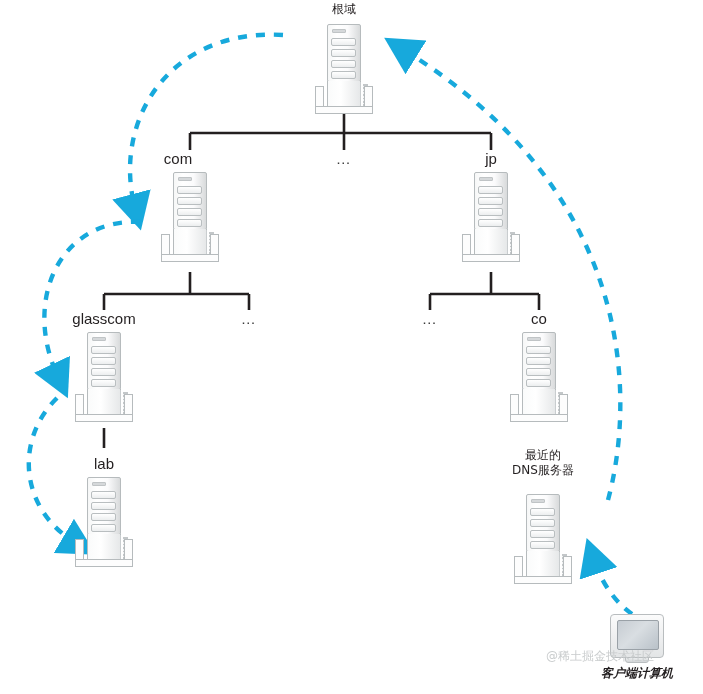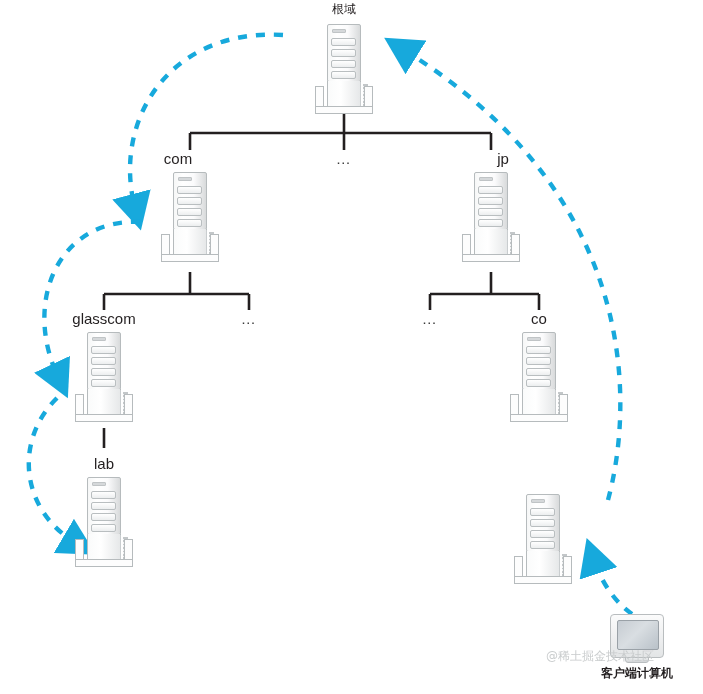--- a/index.html
+++ b/index.html
@@ -8,21 +8,21 @@
   #stage{position:absolute;left:0;top:0;width:703px;height:694px;}
 
   .layer{position:absolute;left:0;top:0;width:703px;height:694px;}
   svg.layer{pointer-events:none;}
 
   
   .label{position:absolute;white-space:pre;text-align:center;
          font-size:15px;line-height:1.25;color:#231f20;}
   .label.cjk{font-family:"DejaVu Sans","Liberation Sans",sans-serif;font-size:12px;}
   .label.dots{font-size:15px;letter-spacing:1.5px;color:#3a3a3a;}
-  .label.bold{font-weight:bold;}
+  .label.bold{font-weight:bold;font-style:italic;}
 
   
   .server{position:absolute;width:58px;height:92px;}
   .srv-body{position:absolute;left:12px;top:0;width:34px;height:58px;
             background:linear-gradient(to right,#f6f7f7 0%,#ffffff 28%,#fbfbfc 62%,#d8dadb 100%);
             border:1px solid #b6bbbd;border-radius:2px;box-sizing:border-box;}
   .srv-slot{position:absolute;left:4px;top:4px;width:14px;height:4px;
             background:#d5d8da;border:1px solid #c0c4c6;border-radius:1px;box-sizing:border-box;}
   .srv-bay{position:absolute;left:3px;width:25px;height:8px;
            background:linear-gradient(to bottom,#ffffff,#eceeef);
@@ -137,21 +137,21 @@
       <div class="srv-vent"></div>
     <div class="srv-base">
         <i class="foot-l"></i>
         <i class="foot-r"></i>
         <i class="foot-bar"></i>
       </div>
   </div>
 
   <div class="label dots" style="left:294px;top:150px;width:100px;">…</div>
 
-  <div class="label" style="left:453px;top:150px;width:100px;">jp</div>
+  <div class="label" style="left:441px;top:150px;width:100px;">jp</div>
   <div class="server" style="left:462px;top:172px;">
     <div class="srv-body">
         <div class="srv-slot"></div>
       <div class="srv-bay bay1"></div>
         <div class="srv-bay bay2"></div>
       <div class="srv-bay bay3"></div>
         <div class="srv-bay bay4"></div>
       </div>
     <div class="srv-lower"></div>
       <div class="srv-seam"></div>
@@ -217,20 +217,22 @@
     <div class="srv-lower"></div>
       <div class="srv-seam"></div>
       <div class="srv-vent"></div>
     <div class="srv-base">
         <i class="foot-l"></i>
         <i class="foot-r"></i>
         <i class="foot-bar"></i>
       </div>
   </div>
 
+  <div class="label cjk" style="left:483px;top:448px;width:120px;">最近的
+DNS服务器</div>
   <div class="server" style="left:514px;top:494px;">
     <div class="srv-body">
         <div class="srv-slot"></div>
       <div class="srv-bay bay1"></div>
         <div class="srv-bay bay2"></div>
       <div class="srv-bay bay3"></div>
         <div class="srv-bay bay4"></div>
       </div>
     <div class="srv-lower"></div>
       <div class="srv-seam"></div>

